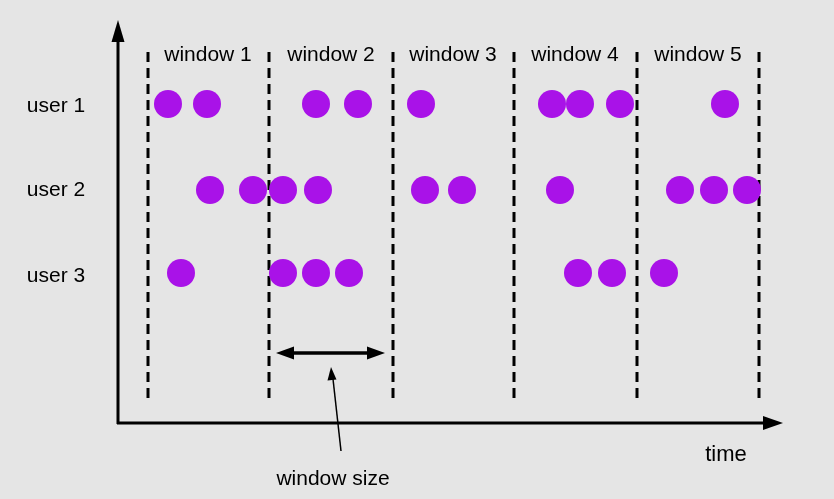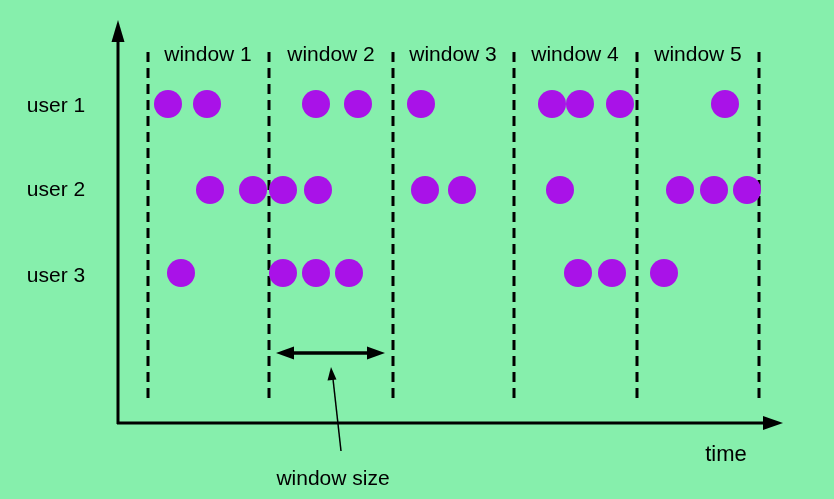--- a/index.html
+++ b/index.html
@@ -1,19 +1,19 @@
 <!DOCTYPE html>
 <html><head>
 <meta charset="utf-8">
 <style>
   html,body { margin:0; padding:0; background:#ffffff; }
   #canvas {
     position:relative;
     width:834px; height:499px;
-    background:#86efac;
+    background:#e5e5e5;
     font-family:"Liberation Sans", sans-serif;
     overflow:hidden;
   }
   svg text {
     font-family:"Liberation Sans", sans-serif;
     fill:#000000;
   }
   .lbl      { font-size:21px; }
   .time-lbl { font-size:22px; }
 </style>

